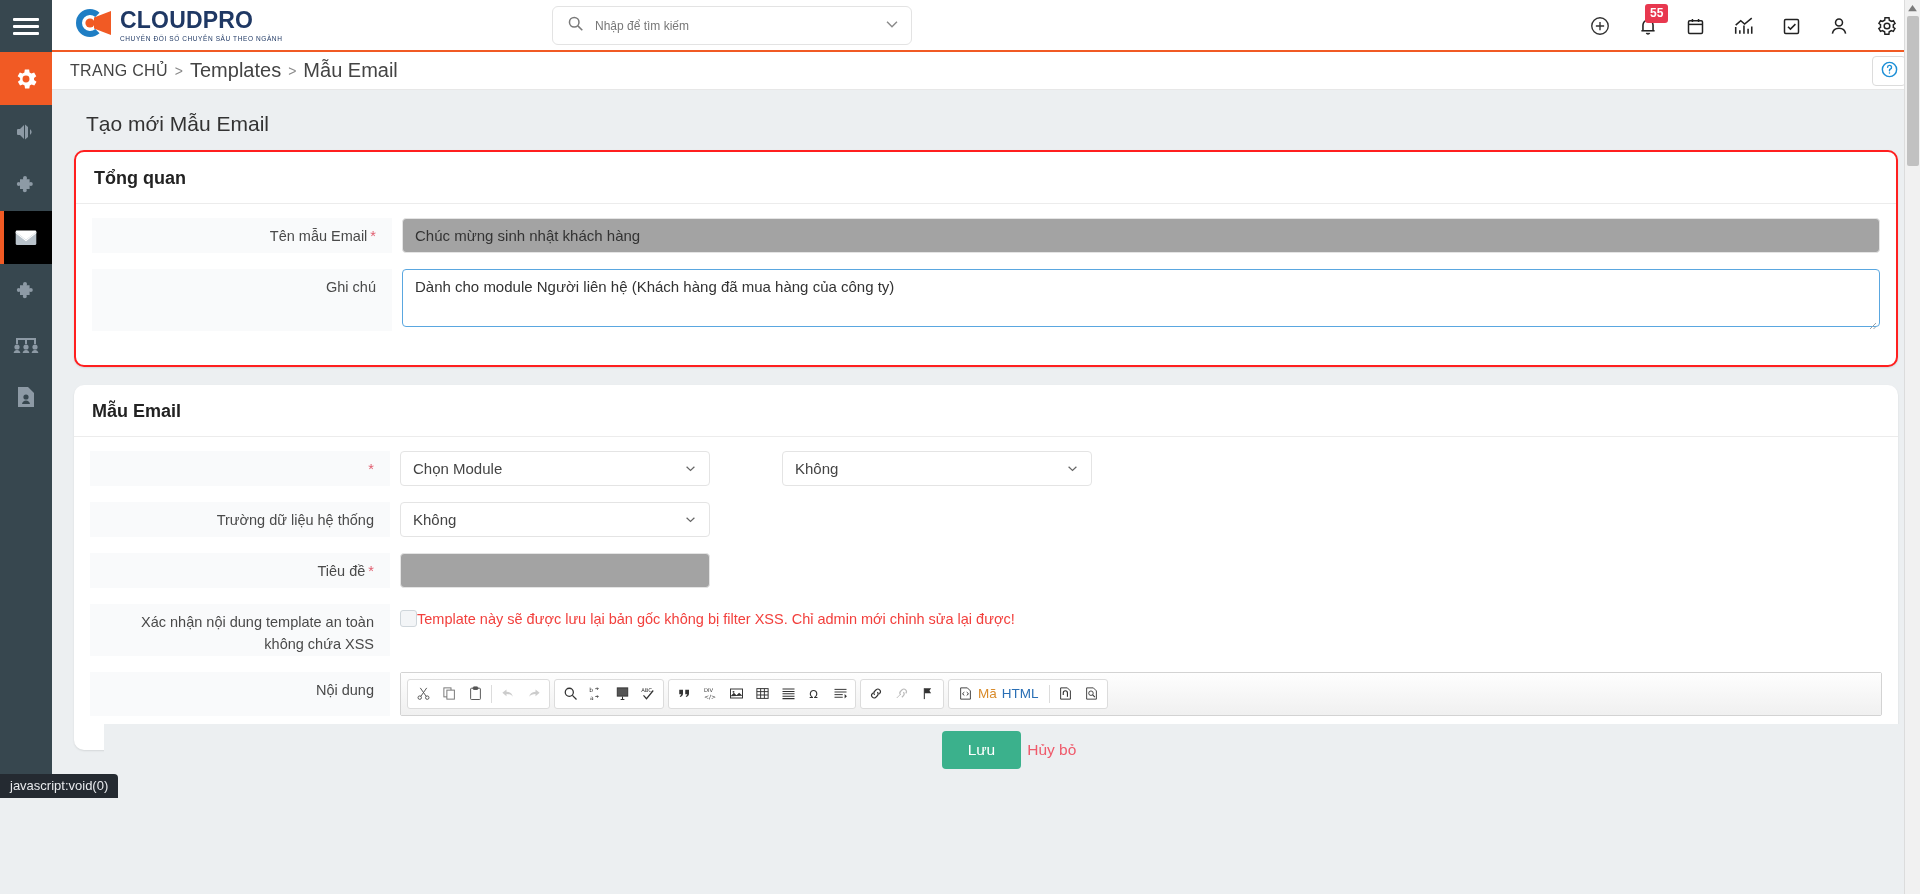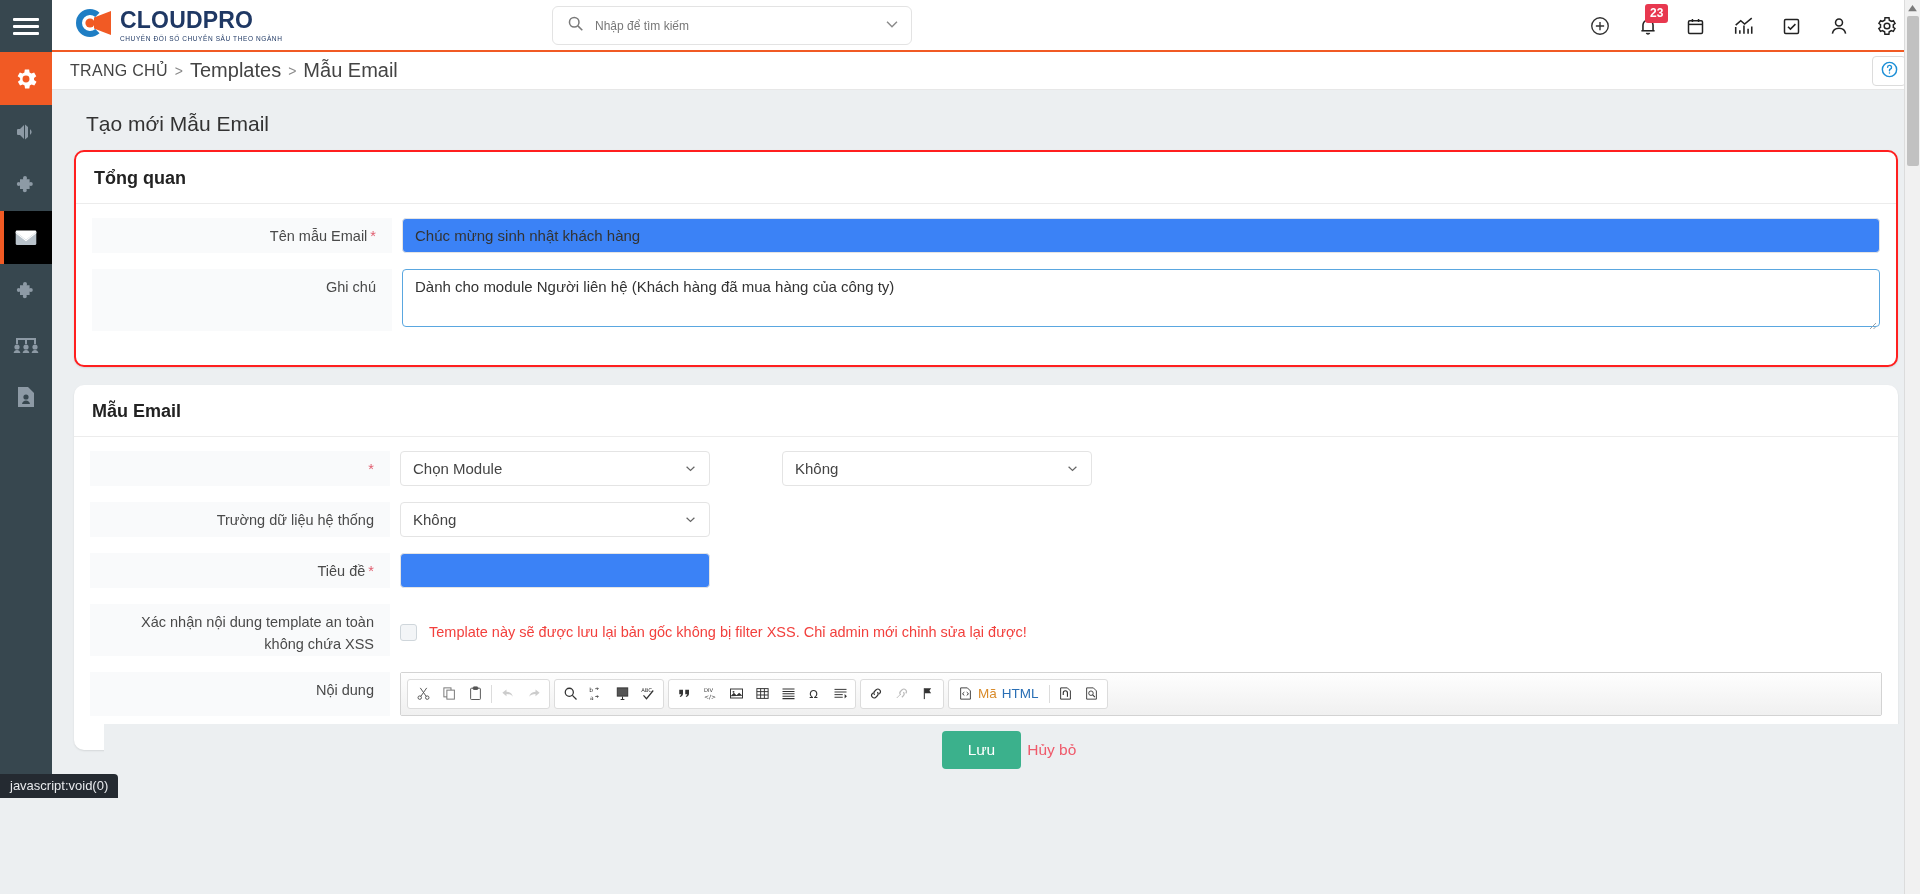--- a/index.html
+++ b/index.html
@@ -108,21 +108,21 @@
     width: 300px; flex: 0 0 300px; text-align: right; padding: 8px 16px 0 8px;
     font-size: 14.5px; color: #4a4a4a; line-height: 1.5; background: #f9fafb;
     align-self: stretch; display: flex; align-items: flex-start; justify-content: flex-end;
   }
   .req { color: #e05c6e; margin-left: 3px; }
   .fc { flex: 1; min-width: 0; padding-left: 10px; }
 
   .inp {
     width: 100%; height: 35px; border: 1px solid #e4e4e4; border-radius: 4px;
     padding: 0 12px; font-size: 15px; color: #333; outline: none;
-    font-family: "Liberation Sans", sans-serif; background: #3b82f6;
+    font-family: "Liberation Sans", sans-serif; background: #a3a3a3;
   }
   .inp::placeholder { color: #9b9b9b; }
   .ta {
     width: 100%; height: 58px; border: 1px solid #5aa7e0; border-radius: 4px;
     padding: 7px 12px; font-size: 15px; color: #333; outline: none; resize: none;
     font-family: "Liberation Sans", sans-serif; line-height: 1.35;
   }
   .ta-wrap { position: relative; }
   .ta-grip {
     position: absolute; right: 3px; bottom: 3px; width: 12px; height: 12px; pointer-events: none;
@@ -133,21 +133,21 @@
     border-radius: 4px; background: #fff; display: flex; align-items: center;
     padding: 0 30px 0 12px; font-size: 15px; color: #444; cursor: pointer;
   }
   .sel .chev {
     position: absolute; right: 11px; top: 0; bottom: 0; display: flex; align-items: center;
   }
   .two-col { display: flex; gap: 72px; }
 
   .tieude { width: 310px; }
 
-  .chk-row { display: flex; align-items: flex-start; gap: 12px; padding-top: 6px; margin-top: 14px; }
+  .chk-row { display: flex; align-items: center; padding-top: 6px; }
   .chkbox {
     width: 17px; height: 17px; border: 1px solid #cfd6db; border-radius: 3px; background: #f3f5f7;
     flex: 0 0 17px; cursor: pointer;
   }
   .warn-text { color: #f2403d; font-size: 14.5px; }
 
   
   .editor {
     border: 1px solid #d3d3d3; border-radius: 2px; background: #fafafa; width: 100%;
   }
@@ -330,21 +330,21 @@
             <circle cx="12" cy="12" r="9"></circle>
               <path d="M12 7.5v9M7.5 12h9"></path>
           </svg>
         </span>
         <span class="ticon">
           <svg width="22" height="22" viewBox="0 0 24 24" fill="none" stroke="#222" stroke-width="1.7">
             <path d="M6.5 17V11a5.5 5.5 0 0 1 11 0v6"></path>
               <path d="M4.8 17.2h14.4"></path>
             <path d="M10.3 19.6a1.9 1.9 0 0 0 3.4 0"></path>
           </svg>
-          <span class="badge">23</span>
+          <span class="badge">55</span>
         </span>
         <span class="ticon">
           <svg width="21" height="21" viewBox="0 0 24 24" fill="none" stroke="#222" stroke-width="1.7">
             <rect x="4" y="5.5" width="16" height="14.5" rx="1.4"></rect>
             <path d="M4 9.6h16"></path>
               <path d="M8.5 3.5v3.4M15.5 3.5v3.4"></path>
           </svg>
         </span>
         <span class="ticon">
           <svg width="23" height="22" viewBox="0 0 24 24" fill="none" stroke="#222" stroke-width="1.7">

